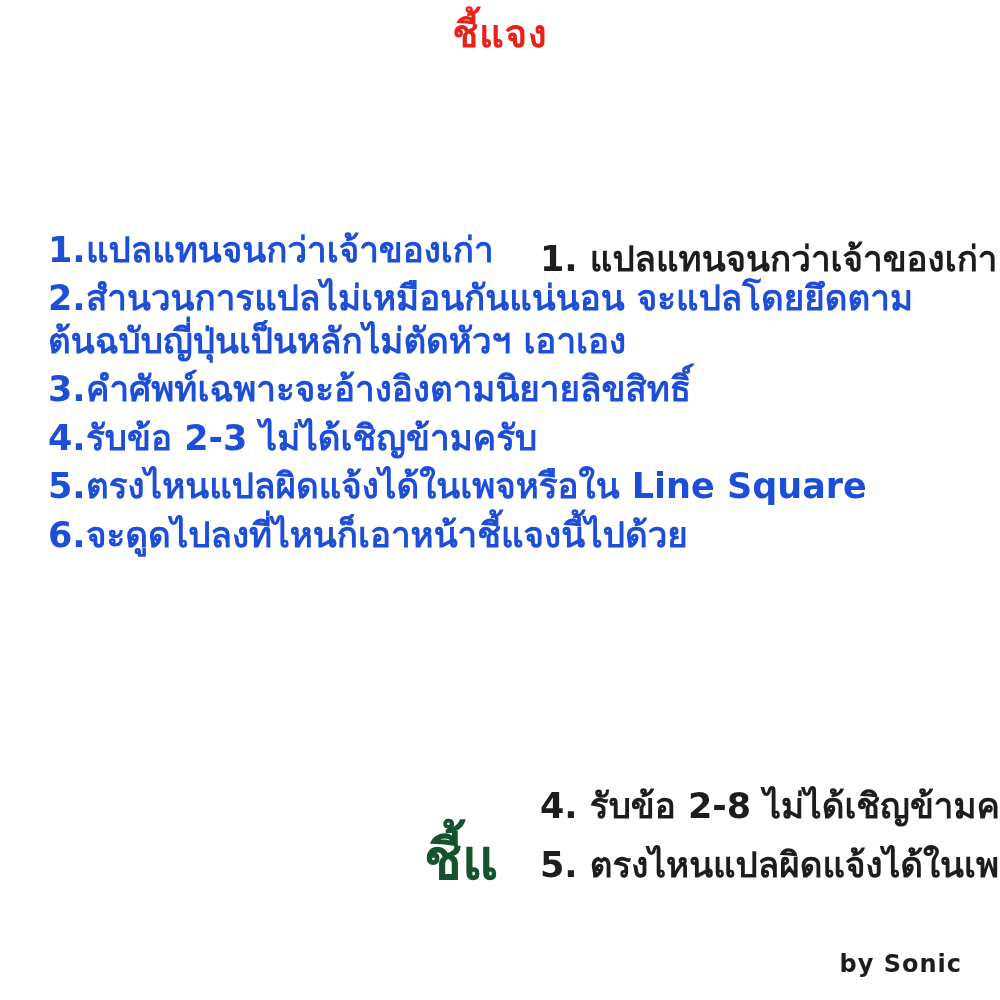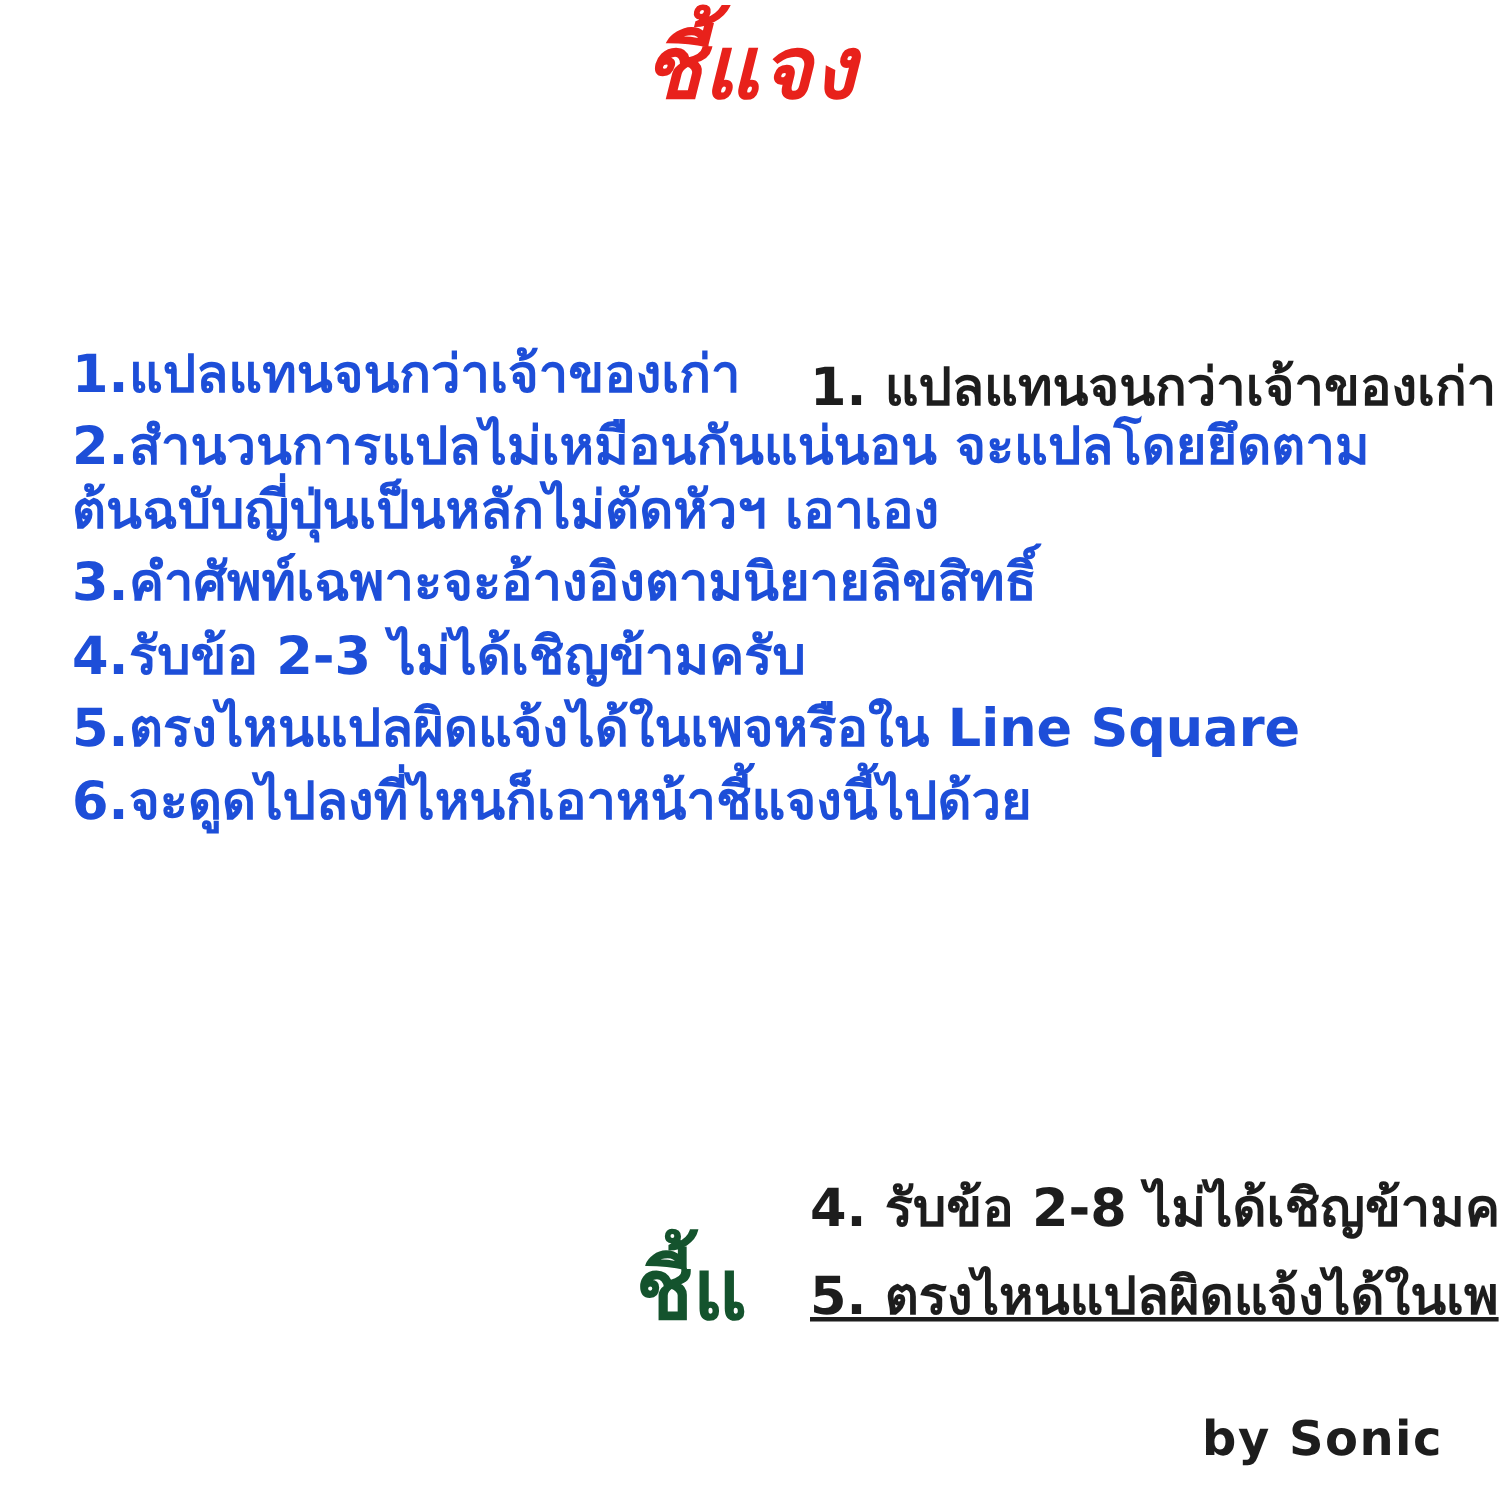--- a/index.html
+++ b/index.html
@@ -23,25 +23,24 @@
   }
 
   
   .heading {
     position: absolute;
     top: 14px;
     left: 0;
     width: 1000px;
     text-align: center;
     color: #e8211b;
-    font-size: 58px;
+    font-size: 38px;
     font-weight: 700;
     letter-spacing: 1px;
     line-height: 1.1;
-    font-style: italic;
   }
 
   
   .ghost-layer {
     position: absolute;
     left: 0;
     top: 0;
     width: 1000px;
     height: 1000px;
     pointer-events: none;
@@ -84,42 +83,42 @@
     display: inline-block;
     min-width: 38px;
   }
 
   
   .signature {
     position: absolute;
     right: 38px;
     bottom: 22px;
     color: #1d1d1d;
-    font-size: 32px;
+    font-size: 24px;
     font-weight: 700;
     letter-spacing: 1px;
   }
 
   
   .mask {
     position: absolute;
     background: #ffffff;
   }
 </style>
 </head>
 <body>
 
 <div class="page">
 
   <div class="ghost-layer">
     <div class="ghost-line" style="left:540px; top:239px;text-align:center;">1. แปลแทนจนกว่าเจ้าของเก่า</div>
 
     <div class="ghost-line" style="left:540px; top:786px;">4. รับข้อ 2-8 ไม่ได้เชิญข้ามค</div>
 
-    <div class="ghost-line" style="left:540px; top:845px;text-decoration:underline;">5. ตรงไหนแปลผิดแจ้งได้ในเพ</div>
+    <div class="ghost-line" style="left:540px; top:845px;">5. ตรงไหนแปลผิดแจ้งได้ในเพ</div>
 
     <div class="ghost-heading" style="left:424px; top:815px;">ชี้แ</div>
   </div>
 
   <div class="mask" style="left:0; top:285px; width:1000px; height:490px;"></div>
   <div class="mask" style="left:0; top:890px; width:1000px; height:40px;"></div>
 
   <div class="heading">ชี้แจง</div>
 
   <div class="body-list">

